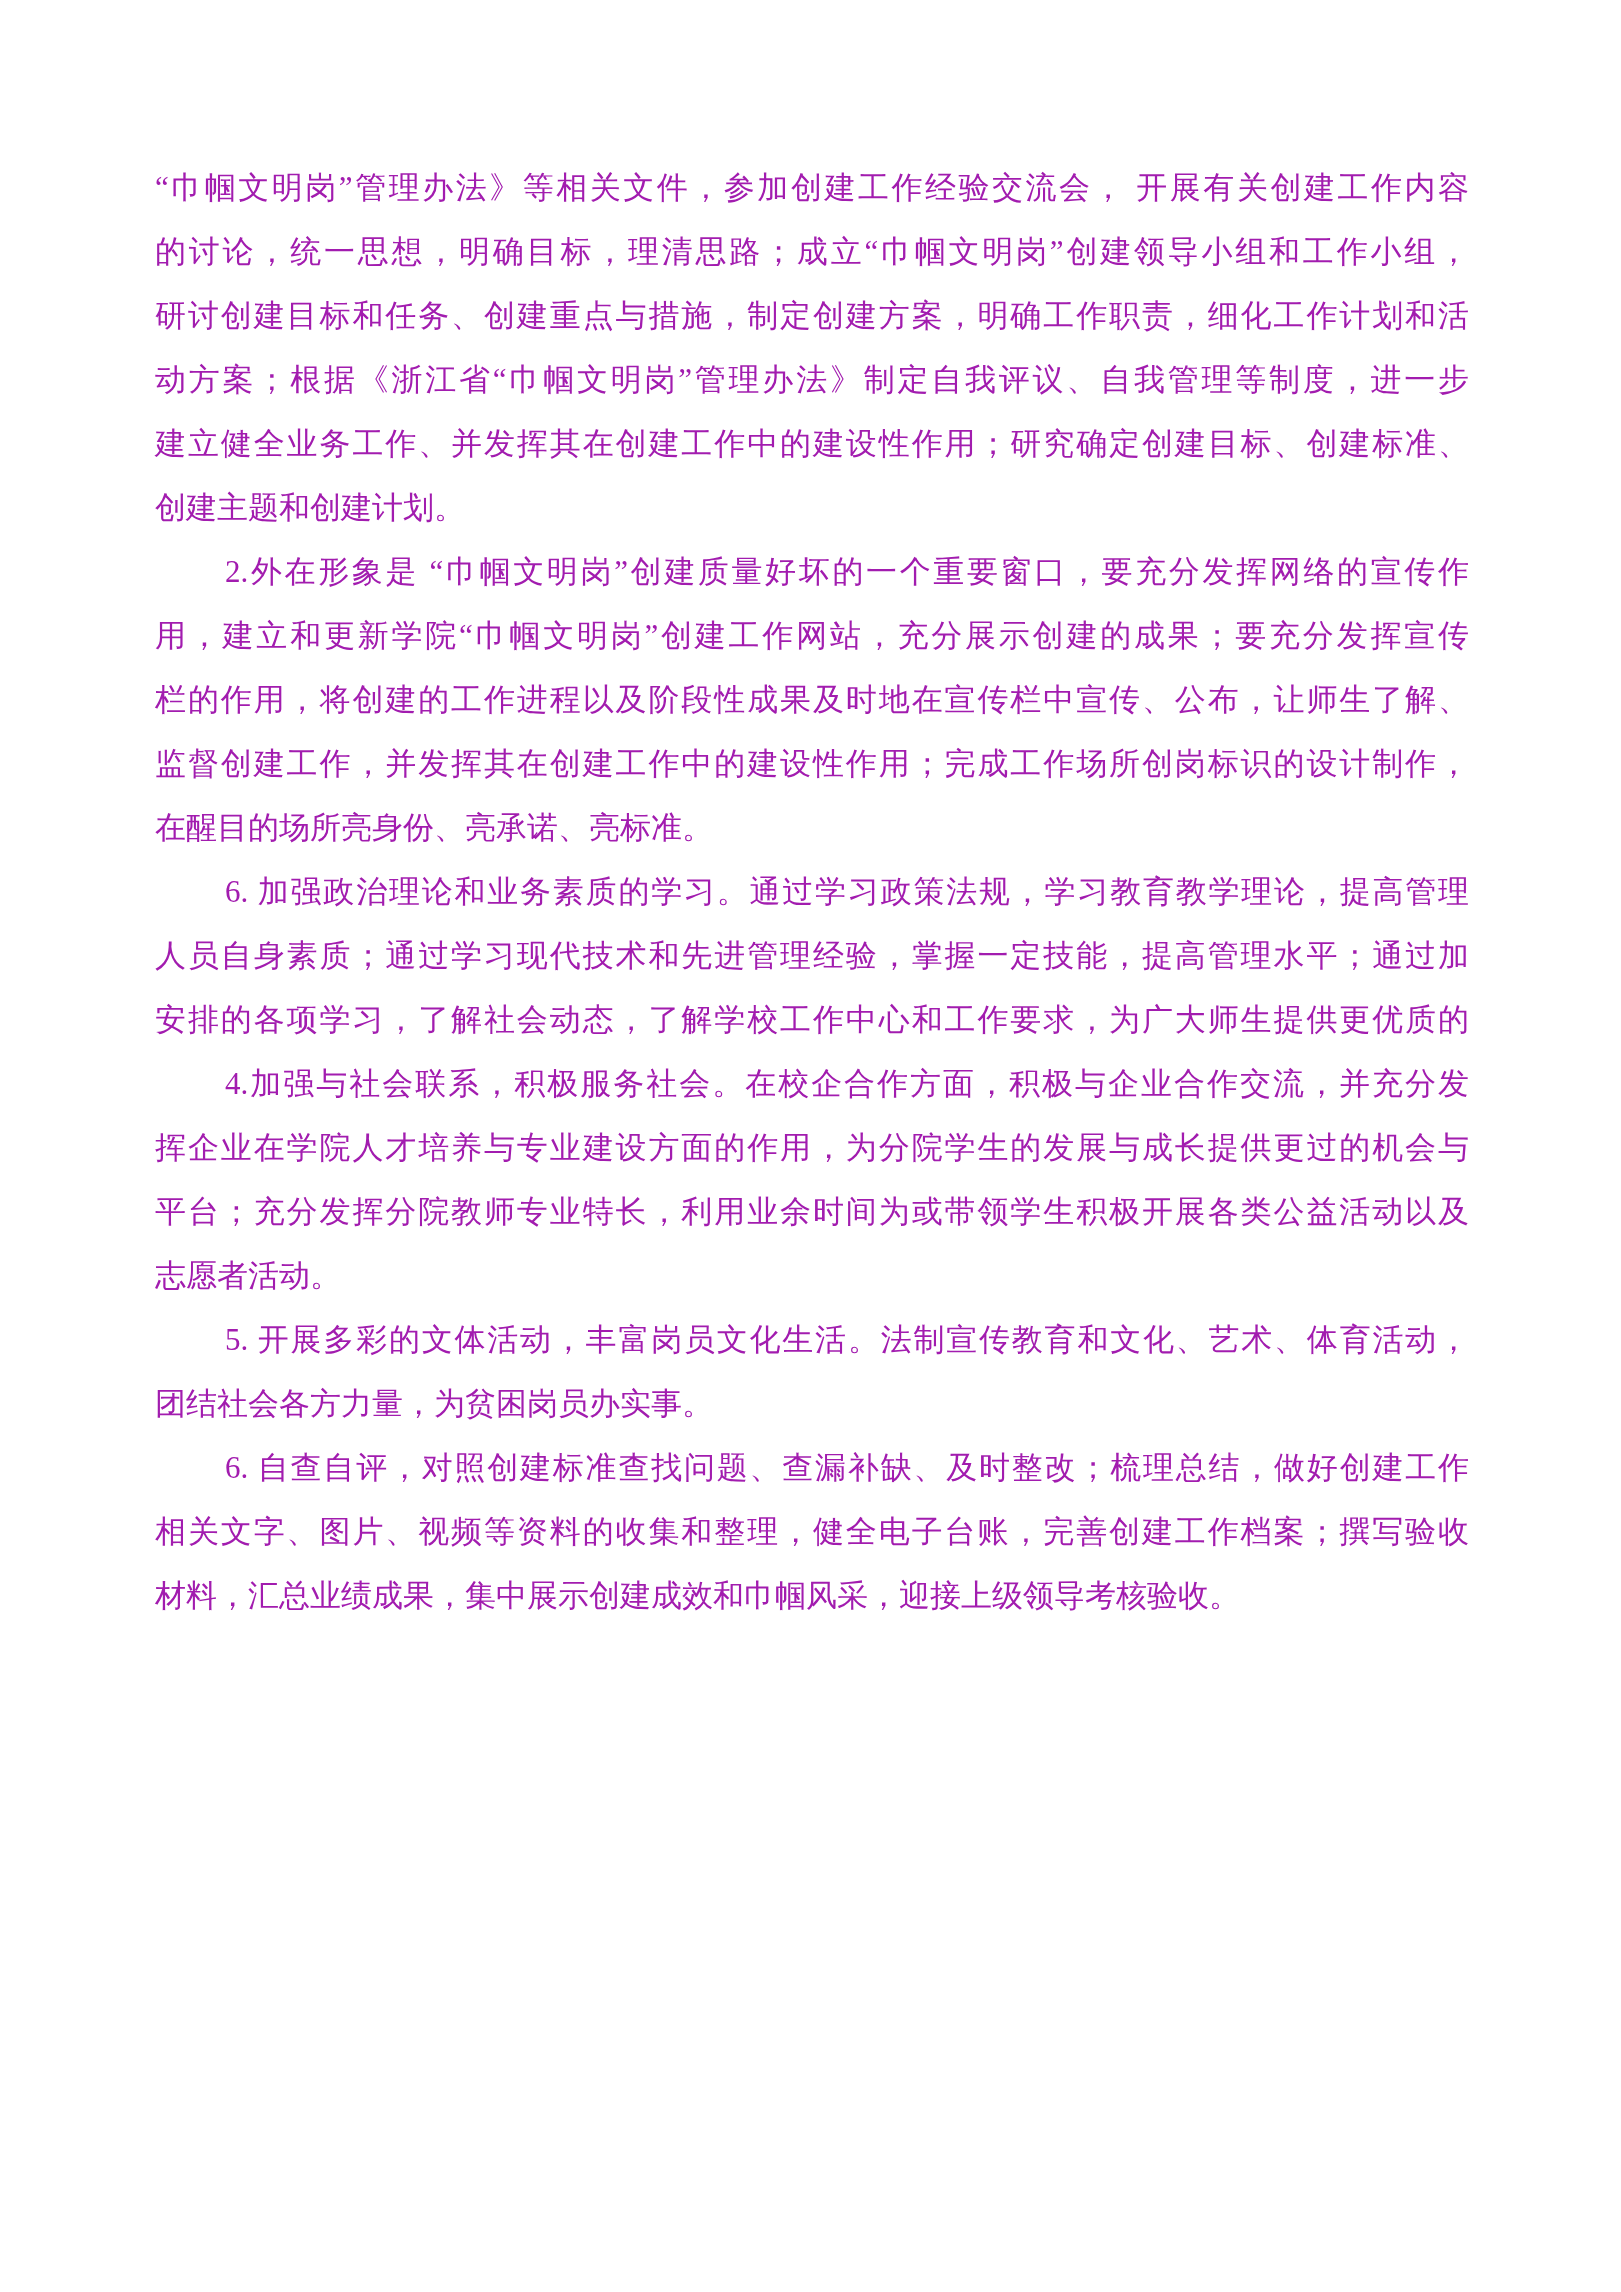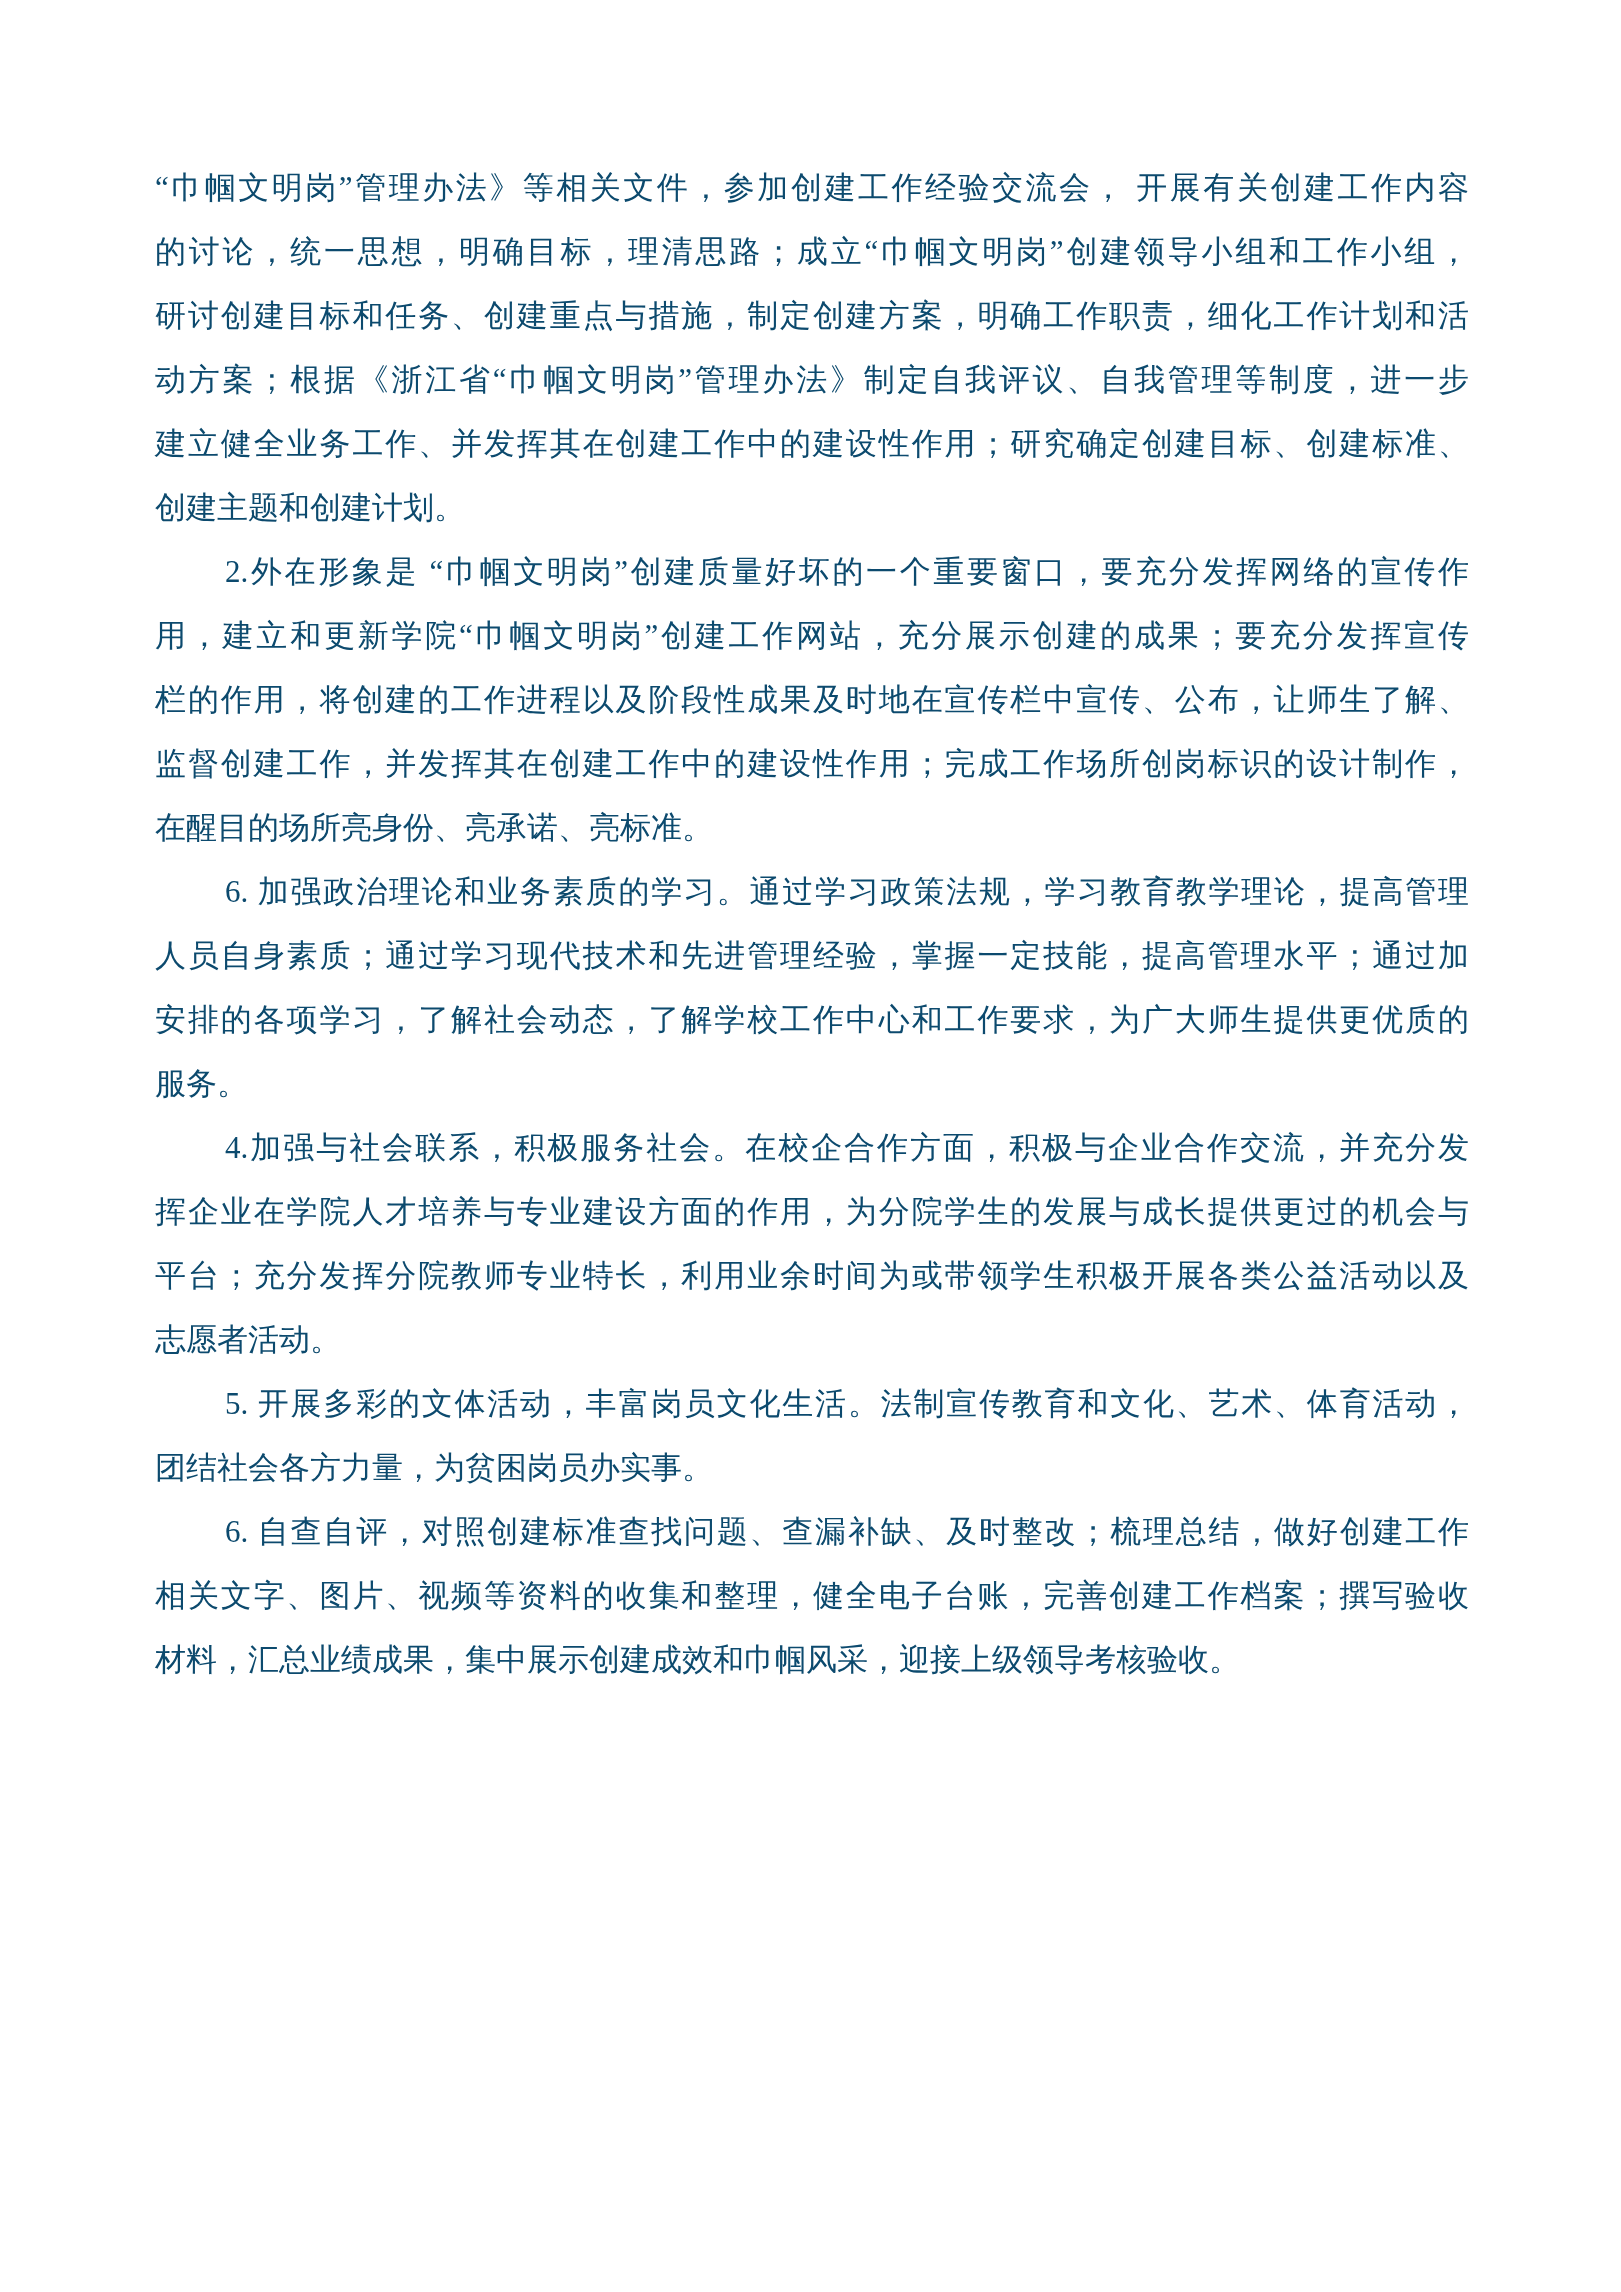--- a/index.html
+++ b/index.html
@@ -21,21 +21,21 @@
     background: #ffffff;
     overflow: hidden;
   }
   .text-block {
     position: absolute;
     left: 155px;
     top: 156px;
     width: 1314px;
     font-size: 31px;
     line-height: 64px;
-    color: #0c4a6e;
+    color: #a21caf;
     font-weight: 400;
   }
   .paragraph {
     margin: 0;
     padding: 0;
   }
   
   .line {
     text-align: justify;
     text-align-last: justify;
@@ -66,21 +66,20 @@
         <div class="line indent">2.外在形象是 “巾帼文明岗”创建质量好坏的一个重要窗口，要充分发挥网络的宣传作</div>
         <div class="line">用，建立和更新学院“巾帼文明岗”创建工作网站，充分展示创建的成果；要充分发挥宣传</div>
         <div class="line">栏的作用，将创建的工作进程以及阶段性成果及时地在宣传栏中宣传、公布，让师生了解、</div>
         <div class="line">监督创建工作，并发挥其在创建工作中的建设性作用；完成工作场所创岗标识的设计制作，</div>
         <div class="line last">在醒目的场所亮身份、亮承诺、亮标准。</div>
       </div>
       <div class="paragraph">
         <div class="line indent">6. 加强政治理论和业务素质的学习。通过学习政策法规，学习教育教学理论，提高管理</div>
         <div class="line">人员自身素质；通过学习现代技术和先进管理经验，掌握一定技能，提高管理水平；通过加</div>
         <div class="line">安排的各项学习，了解社会动态，了解学校工作中心和工作要求，为广大师生提供更优质的</div>
-        <div class="line last">服务。</div>
       </div>
       <div class="paragraph">
         <div class="line indent">4.加强与社会联系，积极服务社会。在校企合作方面，积极与企业合作交流，并充分发</div>
         <div class="line">挥企业在学院人才培养与专业建设方面的作用，为分院学生的发展与成长提供更过的机会与</div>
         <div class="line">平台；充分发挥分院教师专业特长，利用业余时间为或带领学生积极开展各类公益活动以及</div>
         <div class="line last">志愿者活动。</div>
       </div>
       <div class="paragraph">
         <div class="line indent">5. 开展多彩的文体活动，丰富岗员文化生活。法制宣传教育和文化、艺术、体育活动，</div>
         <div class="line last">团结社会各方力量，为贫困岗员办实事。</div>

